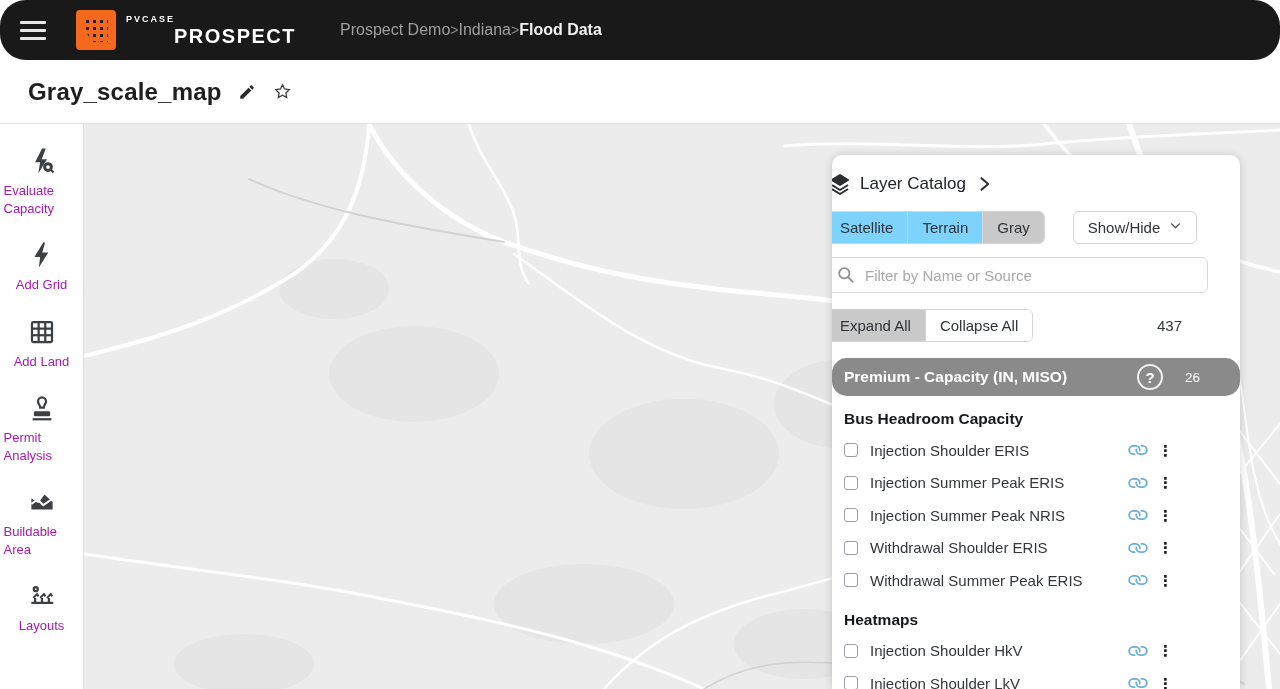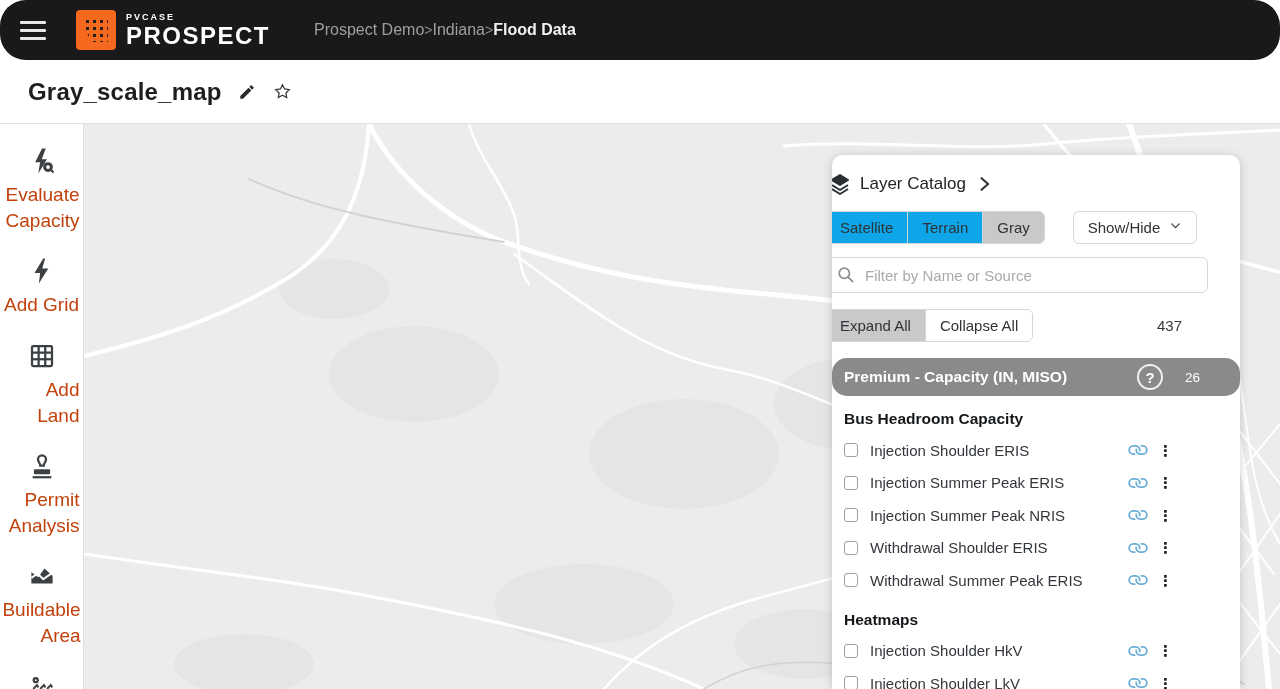--- a/index.html
+++ b/index.html
@@ -10,58 +10,58 @@
   .app-header { height:60px; background:#191919; display:flex; align-items:center; padding:0 14px;border-radius:26px; }
   .hamburger { width:34px; height:26px; display:flex; flex-direction:column; justify-content:center; gap:5px; cursor:pointer; margin-left:6px; }
   .hamburger span { display:block; width:26px; height:3px; background:#e8e8e8; border-radius:1px; }
   .logo-wrap { display:flex; align-items:center; margin-left:22px; gap:10px; }
   .logo-mark { width:40px; height:40px; background:#f4691e; border-radius:4px; position:relative; overflow:hidden; }
   .logo-mark .dots { position:absolute; inset:8px;
     background-image:radial-gradient(#241f1a 1.6px, transparent 1.8px);
     background-size:7px 7px; clip-path:polygon(0 0,100% 0,100% 100%,35% 100%,0 45%); }
   .logo-text { display:flex; flex-direction:column; line-height:1; }
   .logo-top { color:#fff; font-size:9px; font-weight:700; letter-spacing:2px; margin-bottom:2px; }
-  .logo-bottom { color:#fff; font-size:24px; font-weight:800; letter-spacing:1.5px; }
+  .logo-bottom { color:#fff; font-size:20px; font-weight:800; letter-spacing:1.5px;margin-left:48px; }
   .breadcrumb { display:flex; align-items:center; margin-left:44px; font-size:16px; }
   .crumb { color:#9f9f9f; cursor:pointer; }
   .crumb-sep { color:#8a8a8a; font-size:14px; }
   .crumb.current { color:#f2f2f2; font-weight:700; }
 
   
   .title-bar { height:64px; background:#fff; border-bottom:1px solid #e2e2e2; display:flex; align-items:center; padding:0 28px; gap:14px; }
   .page-title { font-size:24px; font-weight:600; color:#1e1e1e; letter-spacing:.2px; }
   .title-icon { width:22px; height:22px; display:flex; align-items:center; justify-content:center; cursor:pointer; color:#2b2b2b; }
 
   
   .content { position:relative; height:565px; display:flex; }
 
   
   .toolbar { width:84px; background:#fff; border-right:1px solid #ddd; display:flex; flex-direction:column; align-items:center; padding-top:12px; }
   .tool { width:84px; display:flex; flex-direction:column; align-items:center; padding:10px 4px 13px; cursor:pointer; }
   .tool svg { width:30px; height:30px; stroke:#3d4043; fill:none; stroke-width:1.8; margin-bottom:6px; }
-  .tool .lbl { font-size:19px; color:#c2410c; text-align:right; line-height:1.35; }
+  .tool .lbl { font-size:13px; color:#a21caf; text-align:left; line-height:1.35; }
 
   
   .map { position:relative; flex:1; background:#ececec; overflow:hidden; }
   .map svg.roads { position:absolute; inset:0; }
 
   
   .layer-panel { position:absolute; left:748px; top:31px; width:408px; height:534px;
     background:#fff; border-radius:10px 10px 0 0; box-shadow:0 1px 10px rgba(0,0,0,.18);
     overflow:hidden; }
   .panel-inner { padding:12px 0 0 0; }
 
   .catalog-head { display:flex; align-items:center; gap:8px; margin-left:-6px; padding-left:6px; height:34px; }
   .layers-icon { width:24px; height:24px; margin-left:-4px; color:#2b2f33; }
   .catalog-title { font-size:17px; color:#202428; }
   .chev-right { width:20px; height:20px; color:#2b2f33; cursor:pointer; }
 
   .basemap-row { display:flex; align-items:center; margin-top:10px; margin-left:-7px; }
   .seg-group { display:flex; border:1px solid #d6d6d6; border-radius:6px; overflow:hidden; background:#fff; }
-  .seg-btn { padding:7px 14px; font-size:15px; color:#2f3337; background:#0ea5e9; border:none; border-right:1px solid #d6d6d6; cursor:pointer; font-family:inherit; }
+  .seg-btn { padding:7px 14px; font-size:15px; color:#2f3337; background:#7dd3fc; border:none; border-right:1px solid #d6d6d6; cursor:pointer; font-family:inherit; }
   .seg-btn:last-child { border-right:none; }
   .seg-btn.selected { background:#c9c9c9; }
   .showhide-btn { margin-left:28px; display:flex; gap:9px; padding:7px 14px; font-size:15px; color:#2f3337;
     border:1px solid #d6d6d6; border-radius:6px; background:#fff; cursor:pointer; font-family:inherit; }
   .showhide-btn svg { width:13px; height:13px; color:#444; }
 
   .filter-row { margin:13px 0 0 -6px; width:382px; position:relative; }
   .filter-input { width:100%; height:36px; border:1px solid #d8d8d8; border-radius:6px; padding:0 12px 0 38px;
     font-size:15px; color:#333; font-family:inherit; outline:none; }
   .filter-input::placeholder { color:#a9a9a9; }

